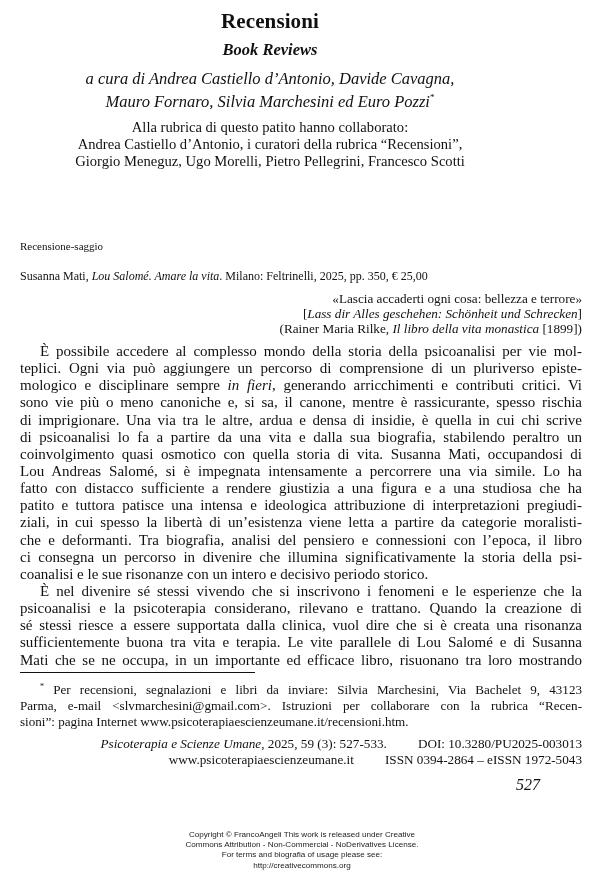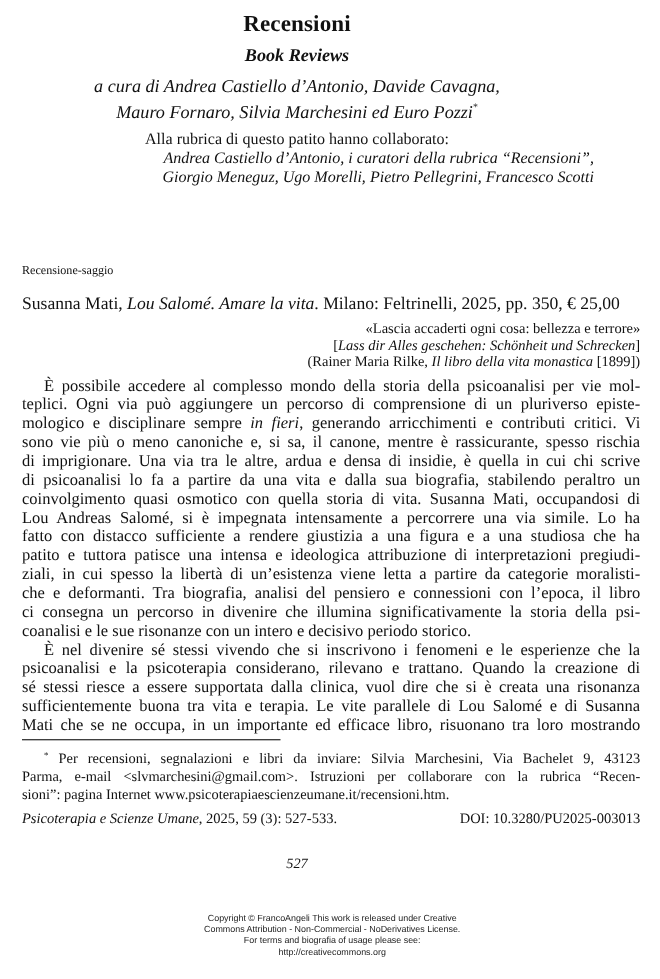--- a/index.html
+++ b/index.html
@@ -44,37 +44,35 @@
       font-style: normal;
     }
     .collab-intro {
       top: 118px;
       font-size: 14.6px;
       line-height: 18px;
     }
     .collab-names {
       top: 136px;
       font-size: 14.6px;
-      font-style: italic;
       line-height: 17px;
-      text-align: right;
     }
 
     .section-heading {
       top: 237px;
       left: 20px;
       font-size: 11px;
       font-weight: normal;
       line-height: 18px;
     }
     .citation {
       top: 267px;
       left: 20px;
       width: 562px;
-      font-size: 16px;
+      font-size: 12px;
       line-height: 19px;
       white-space: nowrap;
     }
     .epigraph {
       top: 291px;
       left: 20px;
       width: 562px;
       text-align: right;
       font-size: 13.2px;
       line-height: 15px;
@@ -131,27 +129,29 @@
 
     .journal-info {
       top: 736px;
       left: 20px;
       width: 562px;
       font-size: 13.2px;
       line-height: 16px;
     }
     .journal-row {
       display: flex;
-      justify-content: space-between;
+      justify-content: flex-end;
+      gap: 31px;
     }
     .page-number {
       top: 776px;
-      font-size: 13px;
+      font-size: 16px;
       font-style: italic;
       line-height: 18px;
+      text-align: right;
     }
 
     .license {
       top: 830px;
       font-family: "Liberation Sans", "DejaVu Sans", sans-serif;
       font-size: 8.1px;
       line-height: 10.2px;
       color: #222222;
       padding-left: 32px;
     }
@@ -211,20 +211,24 @@
   <span class="line indent"><sup>*</sup><span> Per recensioni, segnalazioni e libri da inviare: Silvia Marchesini, Via Bachelet 9, 43123</span></span>
   <span class="line">Parma, e-mail &lt;slvmarchesini@gmail.com&gt;. Istruzioni per collaborare con la rubrica “Recen-</span>
   <span class="line last">sioni”: pagina Internet www.psicoterapiaescienzeumane.it/recensioni.htm.</span>
 </div>
 
 <div class="abs journal-info">
   <div class="journal-row">
     <span><span class="italic">Psicoterapia e Scienze Umane</span><span>, 2025, 59 (3): 527-533.</span></span>
     <span>DOI: 10.3280/PU2025-003013</span>
   </div>
+  <div class="journal-row">
+    <span>www.psicoterapiaescienzeumane.it</span>
+    <span>ISSN 0394-2864 – eISSN 1972-5043</span>
+  </div>
 </div>
 
 <div class="abs center page-number">527</div>
 
 <div class="abs center license">
   <div>Copyright © FrancoAngeli This work is released under Creative</div>
   <div>Commons Attribution - Non-Commercial - NoDerivatives License.</div>
   <div>For terms and biografia of usage please see:</div>
   <div>http://creativecommons.org</div>
 </div>

